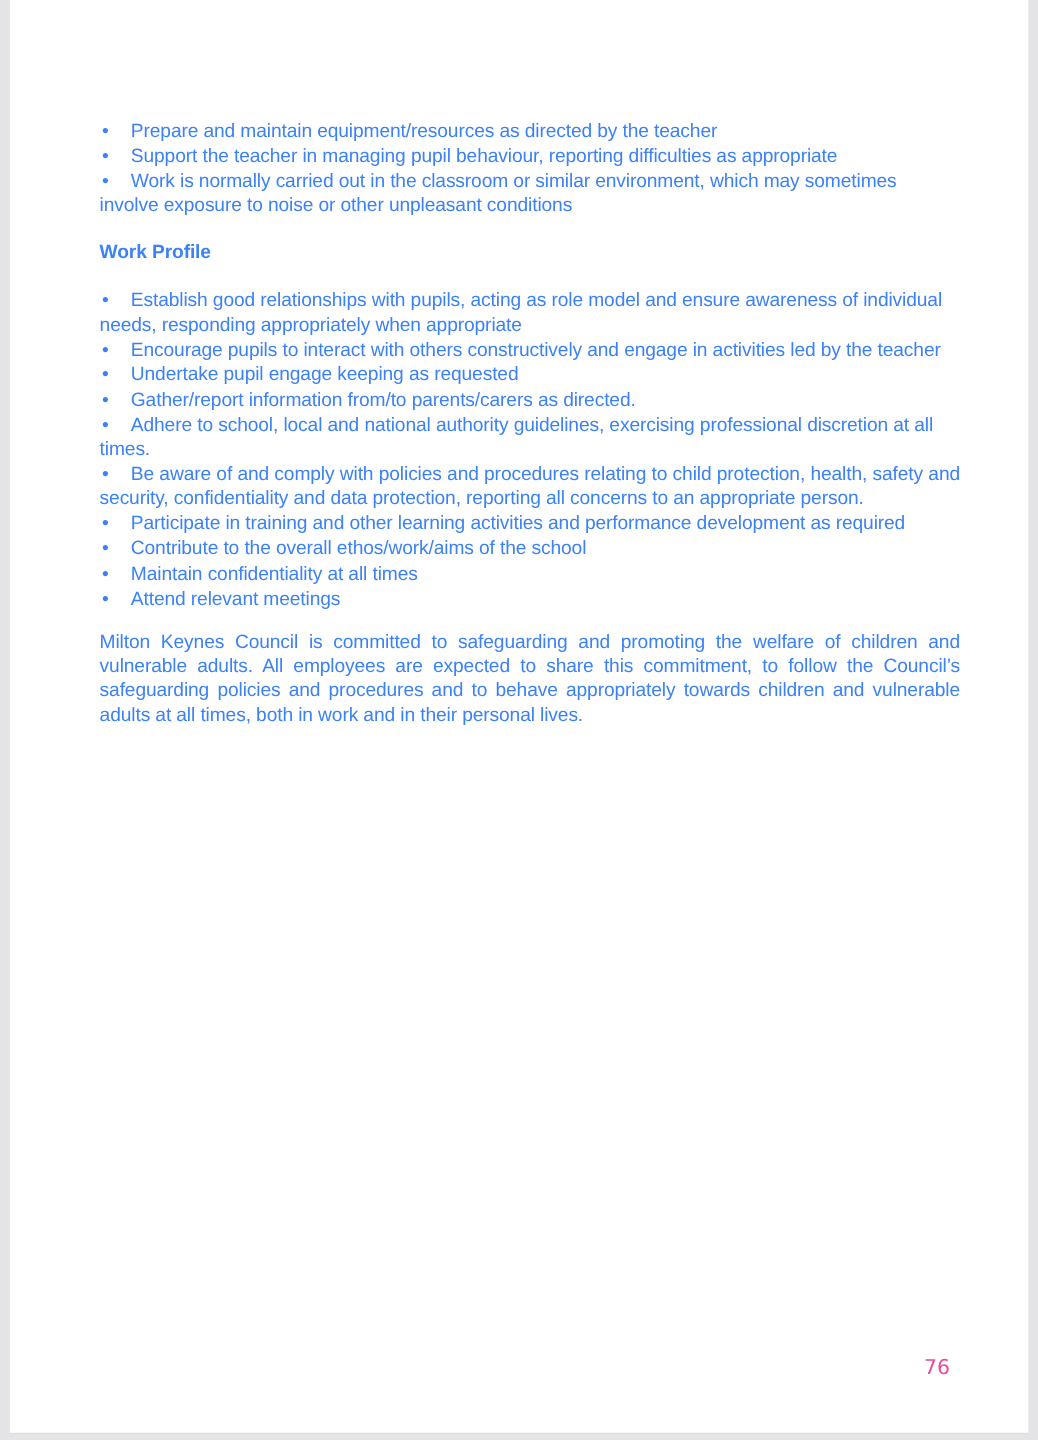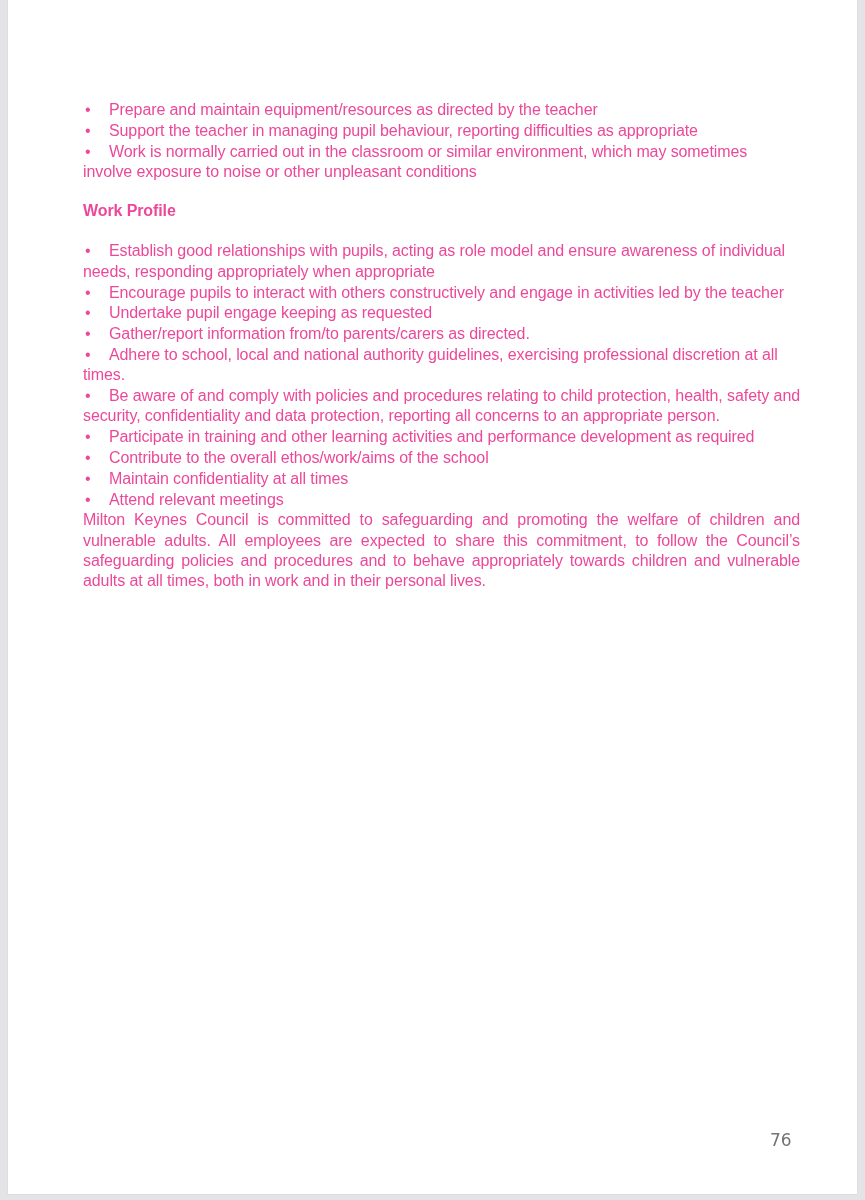--- a/index.html
+++ b/index.html
@@ -23,54 +23,54 @@
       background: #ffffff;
       box-shadow: 0 0 1px rgba(0,0,0,0.15);
     }
     .content {
       position: absolute;
       left: 75px;
       top: 100px;
       width: 717px;
       font-size: 16px;
       line-height: 20.3px;
-      color: #ec4899;
+      color: #3b82f6;
       letter-spacing: -0.1px;
     }
     .item {
       margin: 0 0 0.5px 0;
       text-align: justify;
     }
     .item.left { text-align: left; }
     .bullet {
       display: inline-block;
       width: 26px;
       text-indent: 0;
       padding-left: 2px;
       box-sizing: border-box;
     }
     .heading {
       font-weight: bold;
       margin: 19px 0 20px 0;
     }
     .para {
       text-align: justify;
-      margin: 0 0 20px 0;
+      margin: 16px 0 20px 0;
     }
     .para.bold {
       font-weight: bold;
       text-align: left;
     }
     .page-number {
       position: absolute;
       left: 762px;
       top: 1130px;
       font-family: "DejaVu Sans", sans-serif;
       font-size: 17px;
-      color: #737373;
+      color: #ec4899;
     }
   </style>
 </head>
 <body>
 
 <div class="page">
   <div class="content">
 
     <div>
       <div class="item left"><span class="bullet">•</span><span>Prepare and maintain equipment/resources as directed by the teacher</span></div>

